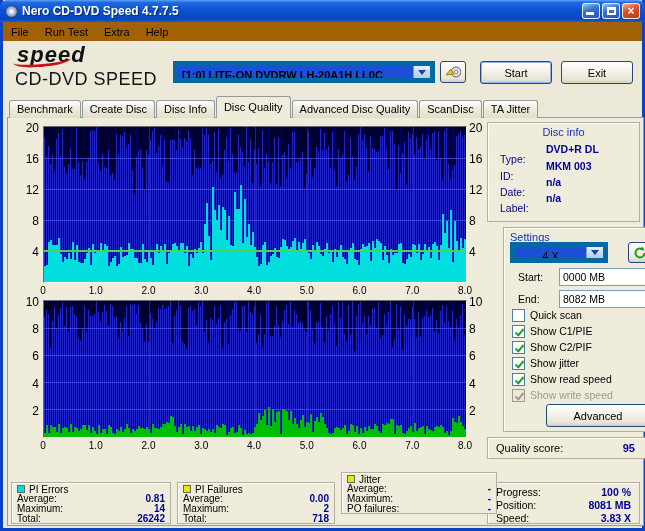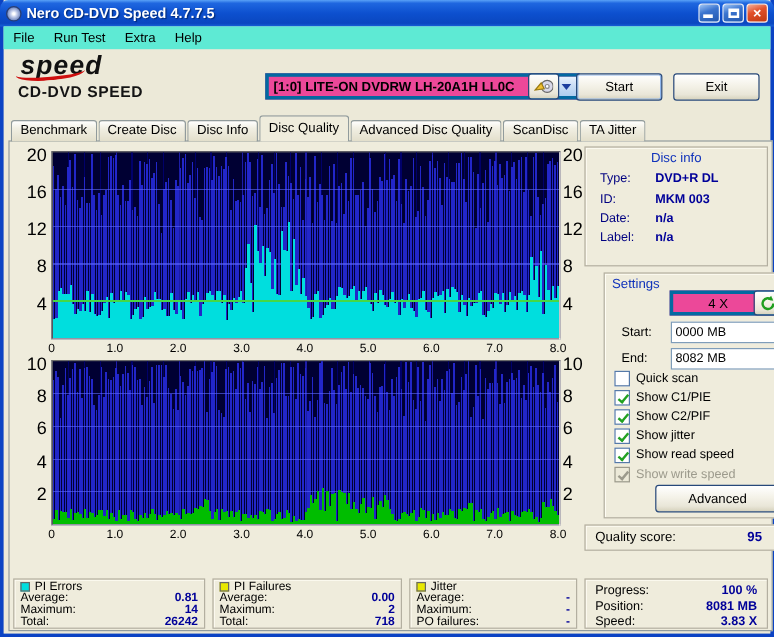--- a/index.html
+++ b/index.html
@@ -15,29 +15,29 @@
     border:1px solid #2a3e71;flex:0 0 auto;}
   .title{color:#fff;font-size:12px;font-weight:bold;text-shadow:1px 1px 1px #002a77;white-space:nowrap;flex:1;}
   .winbtns{display:flex;gap:2px;}
   .wbtn{position:relative;width:18px;height:16px;border-radius:3px;border:1px solid rgba(255,255,255,.85);
     display:inline-flex;align-items:center;justify-content:center;color:#fff;font-weight:bold;font-size:12px;line-height:14px;}
   .wbtn.min,.wbtn.max{background:linear-gradient(160deg,#9ec5f5,#3a74cf 40%,#2257ae);}
   .wbtn.min i{position:absolute;left:3px;bottom:3px;width:8px;height:3px;background:#fff;}
   .wbtn.max i{position:absolute;left:4px;top:3px;width:9px;height:8px;border:2px solid #fff;border-top-width:3px;}
   .wbtn.close{background:linear-gradient(160deg,#f5b09a,#e2502a 40%,#c03a12);}
   
-  .menubar{position:absolute;left:0;top:22px;width:639px;height:19px;display:flex;align-items:center;background:#5eead4;}
+  .menubar{position:absolute;left:0;top:22px;width:639px;height:19px;display:flex;align-items:center;background:#a16207;}
   .mitem{font-size:11px;padding:2px 8px;color:#000;}
   
   .logo{position:absolute;left:10px;top:42px;width:155px;height:48px;}
   .logo .l1{position:absolute;left:4px;top:0;font-size:22px;font-weight:bold;font-style:italic;color:#111;letter-spacing:1px;}
   .logo .swoosh{position:absolute;left:0;top:12px;width:58px;height:13px;border-bottom:3px solid #cf1010;border-radius:50%;transform:rotate(-5deg);}
-  .logo .l2{position:absolute;left:2px;top:27px;font-size:13px;font-weight:bold;color:#141414;letter-spacing:.5px;white-space:nowrap;}
+  .logo .l2{position:absolute;left:2px;top:27px;font-size:18px;font-weight:normal;color:#141414;letter-spacing:.5px;white-space:nowrap;}
   
-  .combo{position:absolute;display:flex;align-items:stretch;background:#ec4899;border:3px solid #0369a1;margin-left:48px;}
+  .combo{position:absolute;display:flex;align-items:stretch;background:#1d4ed8;border:5px solid #0369a1;}
   .combo .ctext{flex:1;font-size:11px;font-weight:bold;padding:3px 4px 0 4px;white-space:nowrap;overflow:hidden;}
   .combo .arrowbtn{width:17px;background:linear-gradient(#e8f1fd,#cadef6 45%,#aecdf0);border-left:1px solid #7f9db9;
     display:flex;align-items:center;justify-content:center;}
   .tri{width:0;height:0;border-left:4px solid transparent;border-right:4px solid transparent;border-top:5px solid #1c3e9e;}
   .combo.drive{left:170px;top:61px;width:262px;height:22px;}
   .combo.speed{left:6px;top:14px;width:98px;height:21px;}
   .combo.speed .ctext{font-weight:normal;text-align:center;}
   
   .xpbtn{position:absolute;border:1px solid #27487a;border-radius:3px;font-size:11px;color:#000;cursor:default;
     background:linear-gradient(180deg,#ffffff,#f4f2e8 45%,#e9e6d8 80%,#d6d2bd);display:flex;align-items:center;justify-content:center;}
@@ -46,30 +46,30 @@
   .handbtn{left:437px;top:61px;width:26px;height:22px;}
   
   .tabs{position:absolute;left:6px;top:96px;height:22px;display:flex;align-items:flex-end;z-index:4;}
   .tab{height:18px;line-height:17px;padding:0 7px;font-size:11px;background:linear-gradient(#ffffff,#f1efe3 35%,#e2deca);
     border:1px solid #919b9c;border-bottom:none;border-radius:3px 3px 0 0;margin-right:1px;color:#000;}
   .tab.active{height:22px;line-height:20px;background:#EFECDC;position:relative;z-index:6;}
   .page{position:absolute;left:4px;top:117px;width:637px;height:409px;background:#EFECDC;border:1px solid #919b9c;z-index:1;}
   
   .chartwrap{position:absolute;z-index:2;}
   .plot{position:absolute;left:32px;top:6px;border:1px solid;border-color:#6a6a6a #f7f6ef #f7f6ef #6a6a6a;}
-  .ylab{position:absolute;font-size:15px;color:#000;}
+  .ylab{position:absolute;font-size:12px;color:#000;}
   .ylab.left{left:0;width:28px;text-align:right;}
   .ylab.right{width:20px;text-align:left;}
   .xlab{position:absolute;transform:translateX(-50%);font-size:10px;color:#000;}
   
   .panelbox{position:absolute;border:1px solid #b3afa0;box-shadow:inset 1px 1px 0 #fffdf4;background:#EFECDC;z-index:2;}
   .ptitle{position:absolute;left:0;right:0;top:3px;text-align:center;font-size:11px;color:#1133bb;}
   .ptitle.left{text-align:left;padding-left:6px;}
   .irow{position:absolute;left:12px;right:8px;display:flex;font-size:10.5px;}
-  .ilab{width:46px;color:#000080;}
+  .ilab{width:46px;color:#000080;margin-top:10px;}
   .ival{color:#000099;font-weight:bold;white-space:nowrap;}
   .frow{position:absolute;left:14px;right:8px;display:flex;align-items:center;font-size:10.5px;}
   .flab{width:44px;}
   .xpinput{border:1px solid #7f9db9;background:#fff;font-size:10.5px;padding:1px 3px;width:88px;height:18px;color:#000;}
   .cbrow{position:absolute;left:8px;display:flex;align-items:center;gap:5px;height:14px;font-size:10.5px;color:#000;}
   .cb{width:13px;height:13px;background:#fff;border:1px solid #5579a8;position:relative;flex:0 0 auto;}
   .cb.checked::after{content:"";position:absolute;left:4px;top:1px;width:3px;height:7px;
     border:solid #21A121;border-width:0 2px 2px 0;transform:rotate(40deg);}
   .cbrow.disabled{color:#9c9a8c;}
   .cbrow.disabled .cb{background:#ECE9D8;border-color:#9c9a8c;}
@@ -1238,21 +1238,21 @@
     <div class="srow">
         <span>Maximum:</span>
         <span class="sval">2</span>
       </div>
     <div class="srow">
         <span>Total:</span>
         <span class="sval">718</span>
       </div>
   </div>
 
-  <div class="statbox" style="left:338px;top:482px;width:140px;height:42px;">
+  <div class="statbox" style="left:338px;top:472px;width:156px;height:42px;">
     <div class="sbtitle">
       <span class="swatch" style="background: rgb(232, 232, 0);"></span>
       <span>Jitter</span>
     </div>
     <div class="srow">
         <span>Average:</span>
         <span class="sval">-</span>
       </div>
     <div class="srow">
         <span>Maximum:</span>

